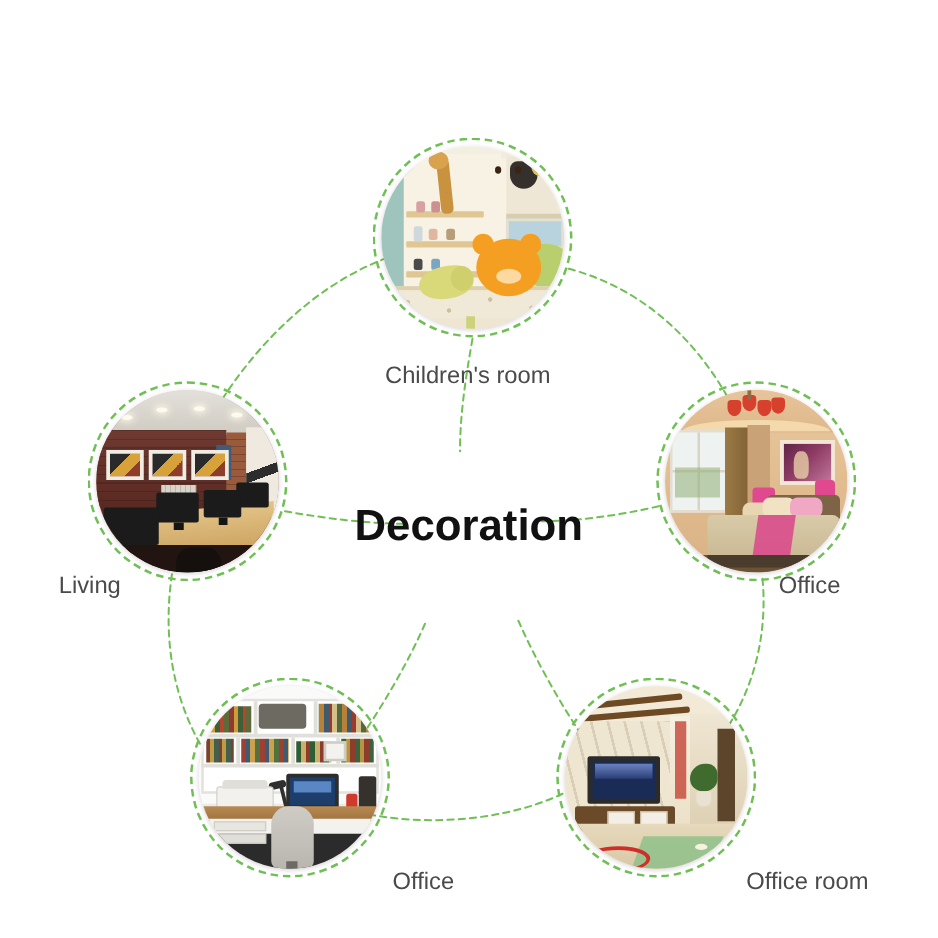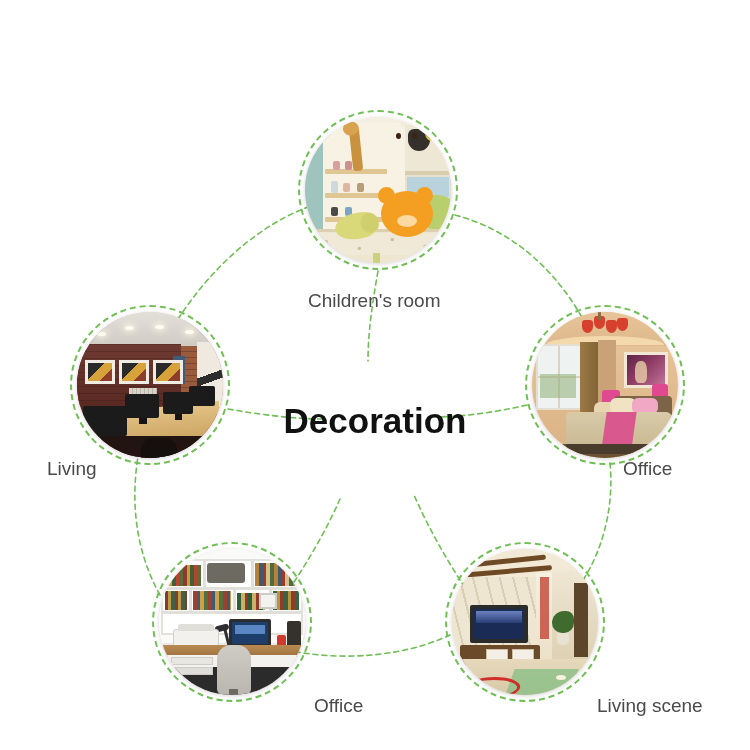--- a/index.html
+++ b/index.html
@@ -484,18 +484,18 @@
             <div class="of-mst of-s3"></div>
           <div class="of-floor"></div>
             <div class="of-chair"></div>
         </div>
       </div>
       <div class="node-ring"></div>
     </div>
 
     <div class="node-label label-children">Children's room</div>
     <div class="node-label label-bedroom">Office</div>
-    <div class="node-label label-living">Living scene</div>
+    <div class="node-label label-living">Office room</div>
     <div class="node-label label-study">Office</div>
     <div class="node-label label-office">Living</div>
 
   </div>
 </div>
 
 </body></html>

